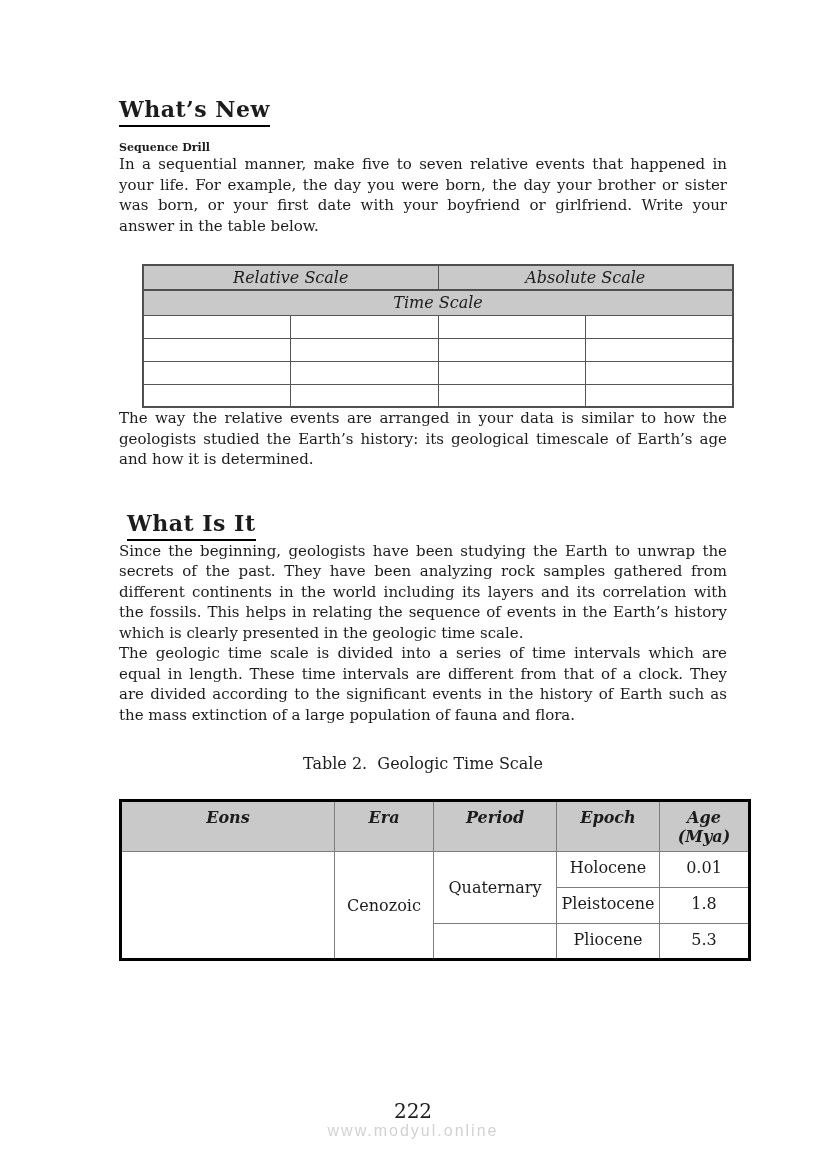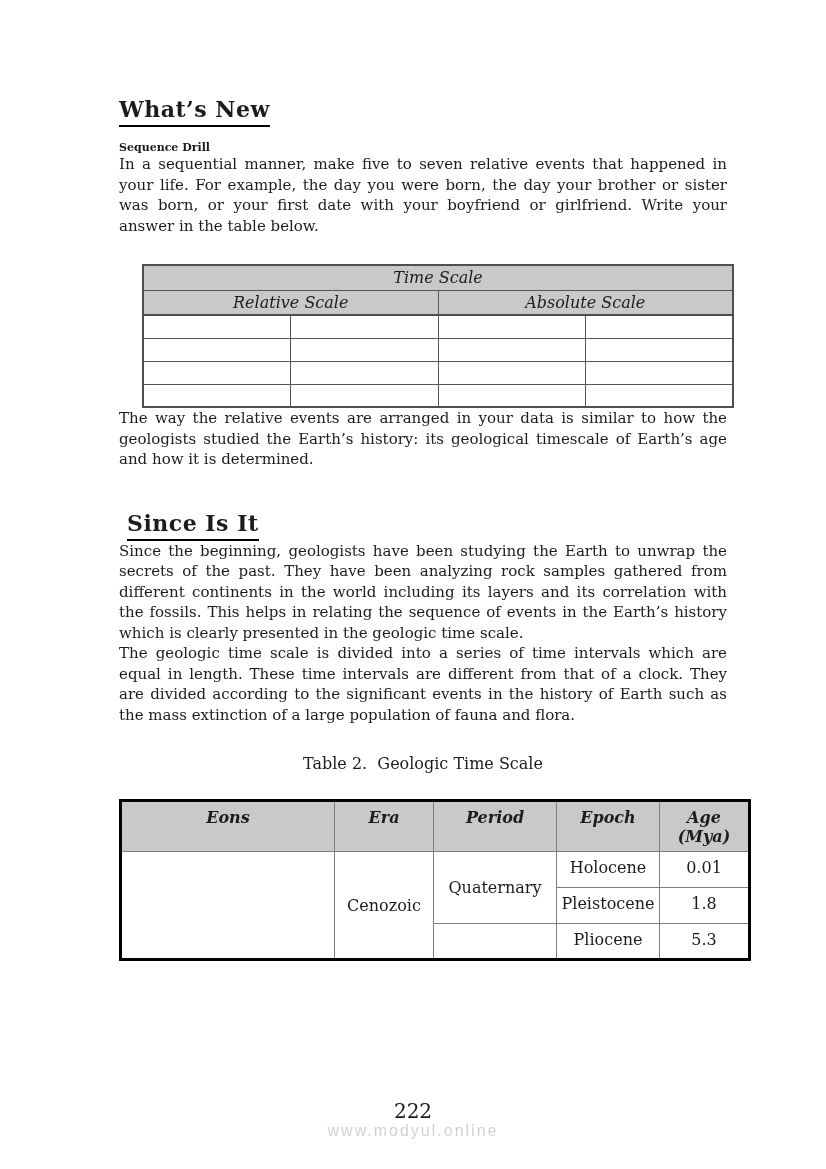--- a/index.html
+++ b/index.html
@@ -154,27 +154,27 @@
     <p class="body-text mt-p1">In a sequential manner, make five to seven relative events that happened in your life. For example, the day you were born, the day your brother or sister was born, or your first date with your boyfriend or girlfriend. Write your answer in the table below.</p>
 
     <table class="ts-table">
       <colgroup>
         <col style="width:147px">
           <col style="width:148px">
           <col style="width:147px">
           <col style="width:148px">
       </colgroup>
       <tbody>
-        <tr class="ts-head">
-          <th colspan="4">Time Scale</th>
-        </tr>
         <tr class="ts-head ts-subhead">
           <th colspan="2">Relative Scale</th>
           <th colspan="2">Absolute Scale</th>
         </tr>
+        <tr class="ts-head">
+          <th colspan="4">Time Scale</th>
+        </tr>
         <tr class="ts-empty">
           <td></td>
             <td></td>
             <td></td>
             <td></td>
         </tr>
         <tr class="ts-empty">
           <td></td>
             <td></td>
             <td></td>
@@ -190,21 +190,21 @@
           <td></td>
             <td></td>
             <td></td>
             <td></td>
         </tr>
       </tbody>
     </table>
 
     <p class="body-text mt-p2">The way the relative events are arranged in your data is similar to how the geologists studied the Earth’s history: its geological timescale of Earth’s age and how it is determined.</p>
 
-    <h1 class="h-sub2"><span class="underline">Since Is It</span></h1>
+    <h1 class="h-sub2"><span class="underline">What Is It</span></h1>
 
     <p class="body-text mt-p3">Since the beginning, geologists have been studying the Earth to unwrap the secrets of the past. They have been analyzing rock samples gathered from different continents in the world including its layers and its correlation with the fossils. This helps in relating the sequence of events in the Earth’s history which is clearly presented in the geologic time scale.</p>
 
     <p class="body-text mt-p4">The geologic time scale is divided into a series of time intervals which are equal in length. These time intervals are different from that of a clock. They are divided according to the significant events in the history of Earth such as the mass extinction of a large population of fauna and flora.</p>
 
     <p class="table-caption">Table 2.  Geologic Time Scale</p>
 
     <table class="geo-table">
       <colgroup>
         <col style="width:214px">

